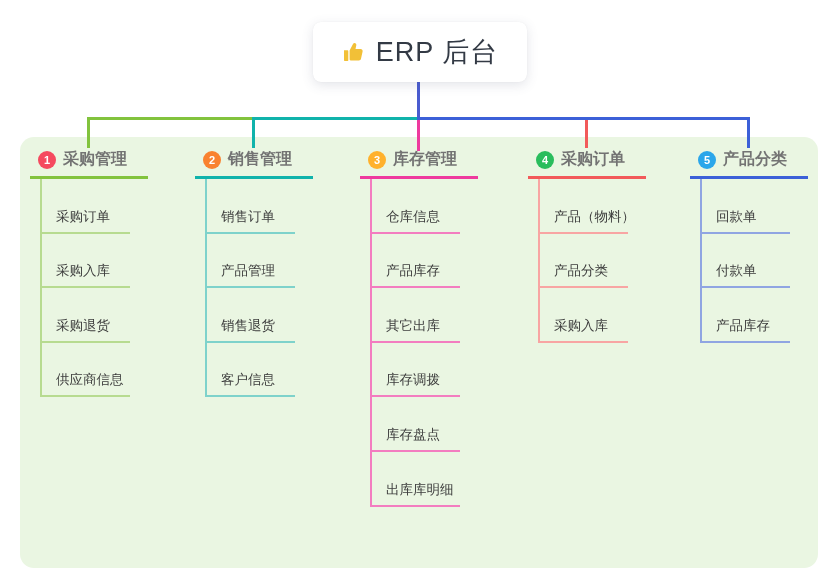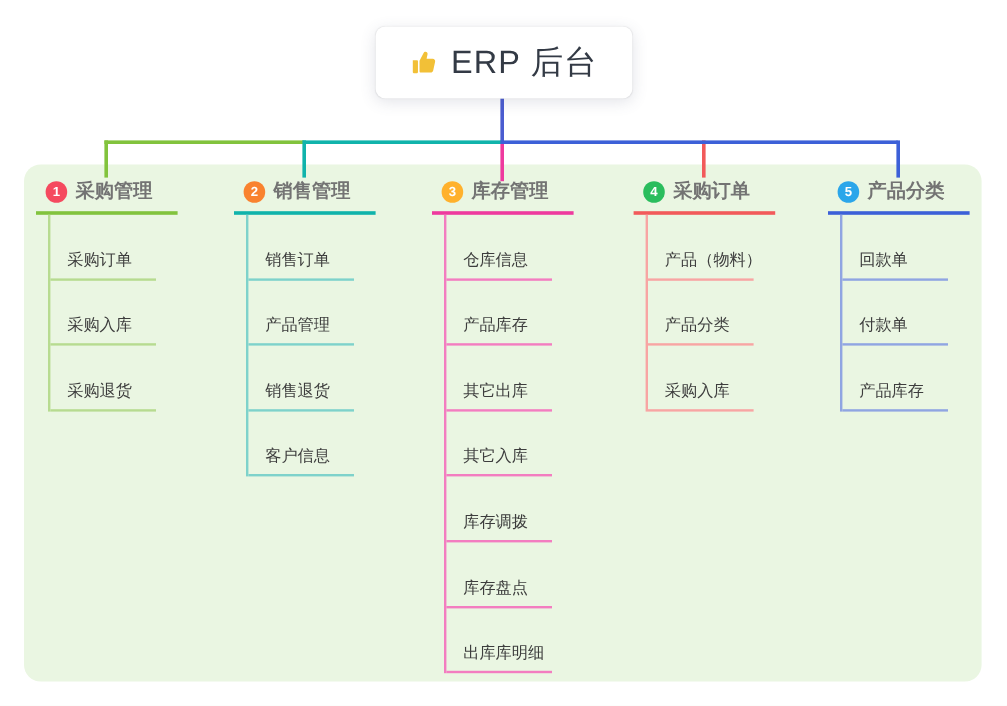--- a/index.html
+++ b/index.html
@@ -142,20 +142,23 @@
         <div class="children" style="border-left-color: rgb(183, 219, 144);">
           <div class="child-row" style="border-bottom-color: rgb(183, 219, 144);">
             <span class="child-label">采购订单</span>
           </div>
           <div class="child-row" style="border-bottom-color: rgb(183, 219, 144);">
             <span class="child-label">采购入库</span>
           </div>
           <div class="child-row" style="border-bottom-color: rgb(183, 219, 144);">
             <span class="child-label">采购退货</span>
           </div>
+          <div class="child-row" style="border-bottom-color: rgb(183, 219, 144);">
+            <span class="child-label">供应商信息</span>
+          </div>
         </div>
       </div>
       <div class="branch-col" style="left: 195px;">
         <div class="branch-title">
           <span class="badge" style="background: rgb(249, 130, 47);">2</span>
           <span class="branch-label">销售管理</span>
         </div>
         <div class="title-line" style="background: rgb(16, 179, 171);"></div>
         <div class="children" style="border-left-color: rgb(126, 210, 203);">
           <div class="child-row" style="border-bottom-color: rgb(126, 210, 203);">
@@ -180,23 +183,20 @@
         <div class="title-line" style="background: rgb(238, 58, 158);"></div>
         <div class="children" style="border-left-color: rgb(243, 125, 192);">
           <div class="child-row" style="border-bottom-color: rgb(243, 125, 192);">
             <span class="child-label">仓库信息</span>
           </div>
           <div class="child-row" style="border-bottom-color: rgb(243, 125, 192);">
             <span class="child-label">产品库存</span>
           </div>
           <div class="child-row" style="border-bottom-color: rgb(243, 125, 192);">
             <span class="child-label">其它出库</span>
-          </div>
-          <div class="child-row" style="border-bottom-color: rgb(243, 125, 192);">
-            <span class="child-label">其它入库</span>
           </div>
           <div class="child-row" style="border-bottom-color: rgb(243, 125, 192);">
             <span class="child-label">库存调拨</span>
           </div>
           <div class="child-row" style="border-bottom-color: rgb(243, 125, 192);">
             <span class="child-label">库存盘点</span>
           </div>
           <div class="child-row" style="border-bottom-color: rgb(243, 125, 192); text-align: center;">
             <span class="child-label">出库库明细</span>
           </div>

